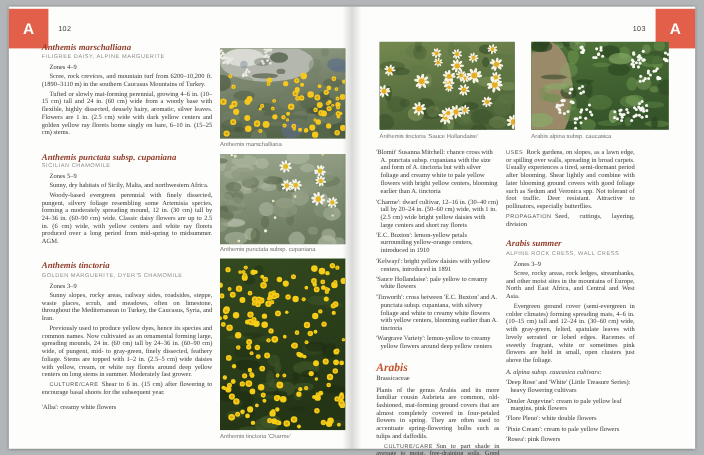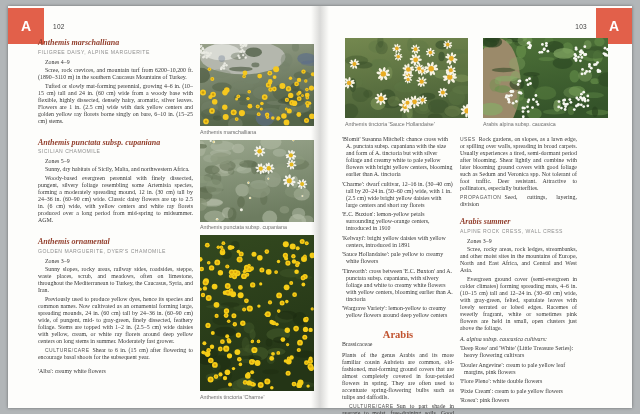--- a/index.html
+++ b/index.html
@@ -21,22 +21,22 @@
   .pagenum.l{left:45px;} .pagenum.r{right:45px;}
 
   .col{position:absolute;color:#383838;}
   .body{font-size:5.9px;line-height:7px;margin:0 0 2px 0;text-align:justify;}
   .ind{text-indent:7px;}
   .zones{font-size:5.9px;line-height:7px;margin:0 0 1px 0;text-indent:7px;}
   .sp{font-family:"Liberation Serif",serif;font-style:italic;font-weight:bold;
       font-size:8px;line-height:9px;color:#93402e;margin:0 0 1.5px 0;}
   .cn{font-family:"Liberation Sans",sans-serif;font-size:5.1px;letter-spacing:.5px;
       color:#8f8f8f;margin:0 0 4px 0;}
-  .genus{font-family:"Liberation Serif",serif;font-weight:bold;
-         font-size:10.5px;line-height:11px;color:#c1532f;margin:10px 0 1px 0;text-align:center;}
+  .genus{font-family:"Liberation Serif",serif;font-style:italic;font-weight:bold;
+         font-size:10.5px;line-height:11px;color:#c1532f;margin:10px 0 1px 0;}
   .family{font-size:5.9px;line-height:7px;margin:0 0 4px 0;color:#383838;}
   .label{font-family:"Liberation Sans",sans-serif;font-size:5px;letter-spacing:.5px;
          color:#555;margin-right:3px;}
   .cv{margin:0 0 2.5px 0;text-align:left;padding-left:4px;text-indent:-4px;}
   .subhead{font-size:5.9px;line-height:7px;font-style:italic;margin:4px 0 2.5px 0;}
   .spblock{margin-top:9px;}
   figure{margin:0 0 5px 0;padding:0;}
   .photo{width:100%;overflow:hidden;background:#57704a;}
   .cap{font-family:"Liberation Sans",sans-serif;font-size:5.3px;color:#6e6e6e;
        margin-top:2.5px;line-height:6px;}
@@ -62,21 +62,21 @@
 
       <section class="spblock" style="margin-top:13px;">
         <h2 class="sp">Anthemis punctata subsp. cupaniana</h2>
         <div class="cn">SICILIAN CHAMOMILE</div>
         <p class="zones">Zones 5–9</p>
         <p class="body ind">Sunny, dry habitats of Sicily, Malta, and northwestern Africa.</p>
         <p class="body ind">Woody-based evergreen perennial with finely dissected, pungent, silvery foliage resembling some Artemisia species, forming a moderately spreading mound, 12 in. (30 cm) tall by 24–36 in. (60–90 cm) wide. Classic daisy flowers are up to 2.5 in. (6 cm) wide, with yellow centers and white ray florets produced over a long period from mid-spring to midsummer. AGM.</p>
       </section>
 
       <section class="spblock" style="margin-top:13px;">
-        <h2 class="sp">Anthemis ornamental</h2>
+        <h2 class="sp">Anthemis tinctoria</h2>
         <div class="cn">GOLDEN MARGUERITE, DYER'S CHAMOMILE</div>
         <p class="zones">Zones 3–9</p>
         <p class="body ind">Sunny slopes, rocky areas, railway sides, roadsides, steppe, waste places, scrub, and meadows, often on limestone, throughout the Mediterranean to Turkey, the Caucasus, Syria, and Iran.</p>
         <p class="body ind">Previously used to produce yellow dyes, hence its species and common names. Now cultivated as an ornamental forming large, spreading mounds, 24 in. (60 cm) tall by 24–36 in. (60–90 cm) wide, of pungent, mid- to gray-green, finely dissected, feathery foliage. Stems are topped with 1–2 in. (2.5–5 cm) wide daisies with yellow, cream, or white ray florets around deep yellow centers on long stems in summer. Moderately fast grower.</p>
         <p class="body ind"><span class="label">CULTURE/CARE</span><span>Shear to 6 in. (15 cm) after flowering to encourage basal shoots for the subsequent year.</span></p>
         <p class="body cv" style="margin-top:7px;">'Alba': creamy white flowers</p>
       </section>
     </div>
 
     <div class="col" style="left:192px;top:38px;width:114px;">

